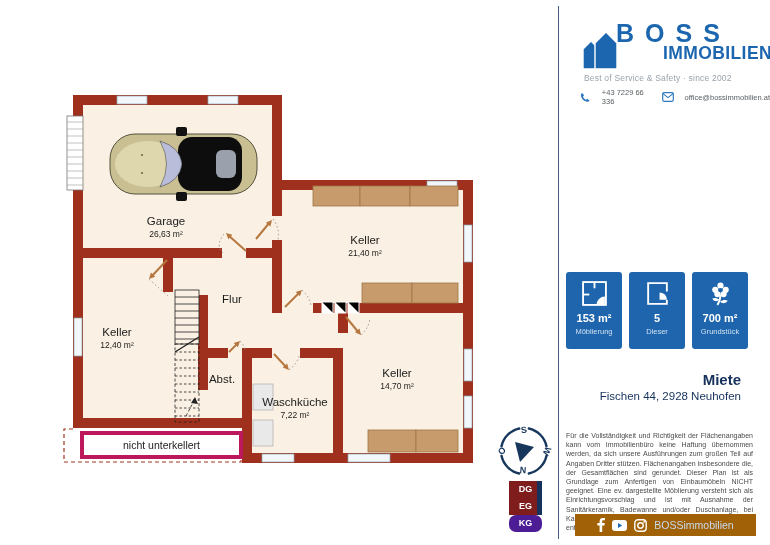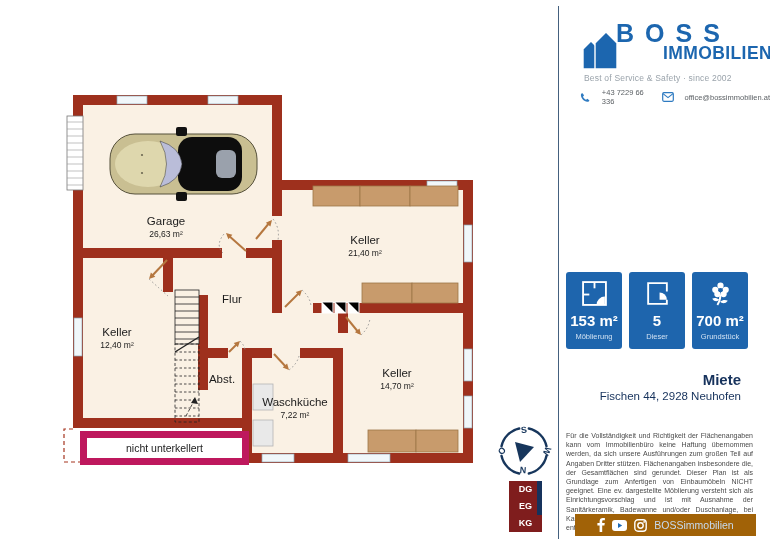--- a/index.html
+++ b/index.html
@@ -5,50 +5,50 @@
   html,body{margin:0;padding:0;background:#ffffff;}
   .canvas{position:relative;width:770px;height:545px;background:#fff;overflow:hidden;
           font-family:"Liberation Sans", sans-serif;}
   svg text{font-family:"Liberation Sans", sans-serif;}
   .plan-svg{position:absolute;left:0;top:0;}
   .room-label{position:absolute;transform:translate(-50%,-50%);text-align:center;
               color:#1b1b1b;white-space:nowrap;line-height:1.18;}
   .room-label .rname{font-size:11.5px;display:block;}
   .room-label .rarea{font-size:8.5px;display:block;}
   .note-box{position:absolute;left:80px;top:431px;width:155px;height:20px;background:#fff;
-            border:7px solid #be185d;text-align:center;line-height:20px;font-size:10.5px;color:#222;}
+            border:4px solid #be185d;text-align:center;line-height:20px;font-size:10.5px;color:#222;}
   .vdivider{position:absolute;left:558px;top:6px;width:1px;height:533px;background:#44607e;}
   
   .logo-icon{position:absolute;left:583px;top:27px;}
   .logo-text{position:absolute;left:616px;top:21px;color:#1c66af;font-weight:bold;}
   .logo-line1{font-size:25px;letter-spacing:11px;line-height:24px;}
   .logo-line2{font-size:17.5px;letter-spacing:0.4px;line-height:17px;margin-left:47px;}
   .tagline{position:absolute;left:584px;top:73px;width:172px;font-size:8.5px;color:#9aa3ab;
            letter-spacing:0.2px;}
   .contact{position:absolute;left:580px;top:88px;display:flex;align-items:center;gap:4px;
            font-size:7.5px;color:#5a5f63;}
   .contact .c-item{display:flex;align-items:center;gap:11px;}
   .stats{position:absolute;left:566px;top:272px;display:flex;gap:7px;}
   .stat-box{width:56px;height:77px;background:#1e65ad;border-radius:3px;display:flex;
             flex-direction:column;align-items:center;color:#fff;}
   .stat-box svg{margin-top:8px;}
-  .stat-value{font-size:15px;font-weight:bold;margin-top:5px;}
+  .stat-value{font-size:11px;font-weight:bold;margin-top:5px;}
   .stat-label{font-size:7.5px;color:#cfe0f2;margin-top:3px;}
   .listing{position:absolute;left:566px;top:371px;width:175px;text-align:right;color:#16325c;}
   .listing-type{font-size:15px;font-weight:bold;}
   .listing-address{font-size:11.5px;margin-top:2px;}
   .disclaimer{position:absolute;left:566px;top:431px;width:187px;font-size:7px;line-height:9.2px;
               color:#4a4a4a;text-align:justify;}
   .social-bar{position:absolute;left:575px;top:514px;width:181px;height:22px;background:#a16207;
               display:flex;align-items:center;justify-content:center;gap:7px;}
   .social-handle{font-size:10.5px;color:#c7daee;}
   .floors{position:absolute;left:509px;top:481px;width:33px;}
   .floor-row{height:17px;line-height:17px;text-align:center;font-size:9px;font-weight:bold;
              color:#ffffff;background:#7f1d1d;position:relative;z-index:1;}
-  .floor-row.active{background:#7f1d1d;}
+  .floor-row.active{background:#4c1d95;border-radius:7px;}
   .floor-strip{position:absolute;right:0;top:0;width:5px;height:34px;background:#16325c;z-index:2;}
 </style>
 </head>
 <body>
 
 <div class="canvas">
 
   <svg class="plan-svg" width="560" height="545" viewBox="0 0 560 545">
 
     <g>

